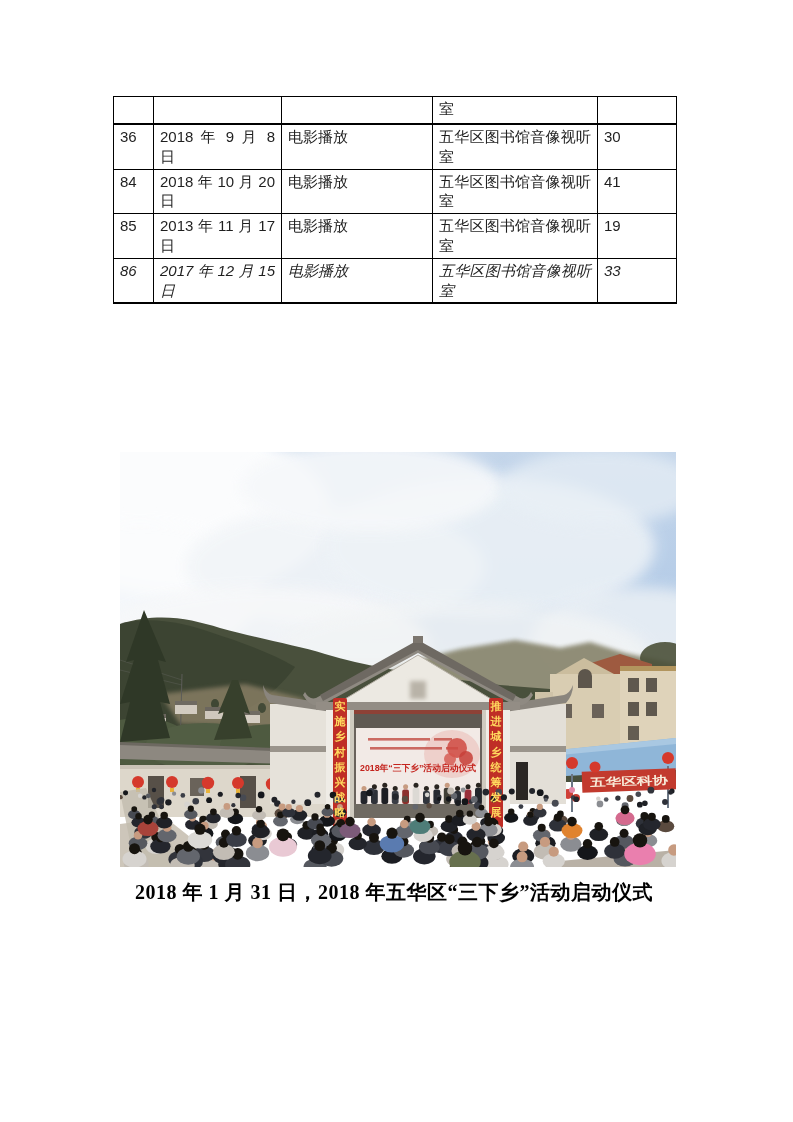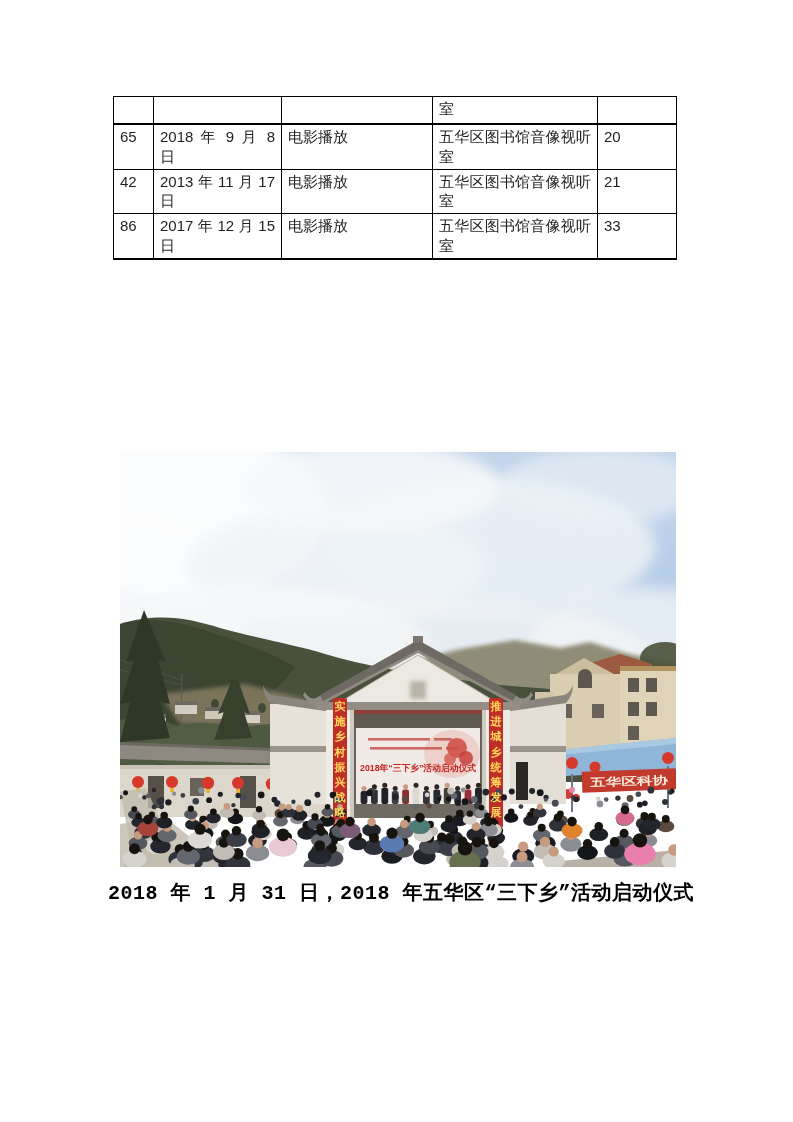--- a/index.html
+++ b/index.html
@@ -2,27 +2,27 @@
 <html><head>
 <meta charset="utf-8">
 <style>
   html,body{margin:0;padding:0;background:#ffffff;}
   .page{position:relative;width:793px;height:1122px;background:#ffffff;overflow:hidden;
         font-family:"Liberation Sans",sans-serif;color:#1f1f1f;}
   table.acts{position:absolute;left:113px;top:96px;width:563px;border-collapse:collapse;
         table-layout:fixed;font-size:15px;line-height:1.32;}
   table.acts td{border:1px solid #000;padding:2px 6px;vertical-align:top;overflow:hidden;}
   tr.carry td{height:22px;border-bottom-width:2px;}
-  tr.lastrow td{border-bottom-width:2px;}
+  tr.lastrow td{border-bottom-width:2px;font-style:italic;}
   td.c-no{padding-left:7px;}
   td.c-date{text-align:justify;text-justify:inter-character;word-break:break-all;}
   td.c-loc{text-align:justify;text-justify:inter-character;word-break:break-all;}
   .photo{position:absolute;left:120px;top:452px;width:556px;height:415px;display:block;}
-  .caption{position:absolute;left:108px;top:879px;width:572px;text-align:left;
-        font-family:Liberation Mono, monospace;font-weight:bold;font-size:20px;
+  .caption{position:absolute;left:108px;top:879px;width:572px;text-align:center;
+        font-family:Liberation Serif, serif;font-weight:bold;font-size:20px;
         letter-spacing:.5px;color:#000;white-space:nowrap;}
 </style>
 </head>
 <body>
 
 <div class="page">
 
   <table class="acts">
     <colgroup>
       <col style="width:40px">
@@ -33,32 +33,39 @@
     </colgroup>
     <tbody>
       <tr class="carry">
         <td class="c-no"></td>
         <td class="c-date"></td>
         <td></td>
         <td class="c-loc">室</td>
         <td></td>
       </tr>
       <tr>
-        <td class="c-no">65</td>
+        <td class="c-no">36</td>
         <td class="c-date">2018 年 9 月 8 日</td>
         <td>电影播放</td>
         <td class="c-loc">五华区图书馆音像视听室</td>
-        <td>20</td>
+        <td>30</td>
       </tr>
       <tr>
-        <td class="c-no">42</td>
+        <td class="c-no">84</td>
+        <td class="c-date">2018 年 10 月 20 日</td>
+        <td>电影播放</td>
+        <td class="c-loc">五华区图书馆音像视听室</td>
+        <td>41</td>
+      </tr>
+      <tr>
+        <td class="c-no">85</td>
         <td class="c-date">2013 年 11 月 17 日</td>
         <td>电影播放</td>
         <td class="c-loc">五华区图书馆音像视听室</td>
-        <td>21</td>
+        <td>19</td>
       </tr>
       <tr class="lastrow">
         <td class="c-no">86</td>
         <td class="c-date">2017 年 12 月 15 日</td>
         <td>电影播放</td>
         <td class="c-loc">五华区图书馆音像视听室</td>
         <td>33</td>
       </tr>
     </tbody>
   </table>

